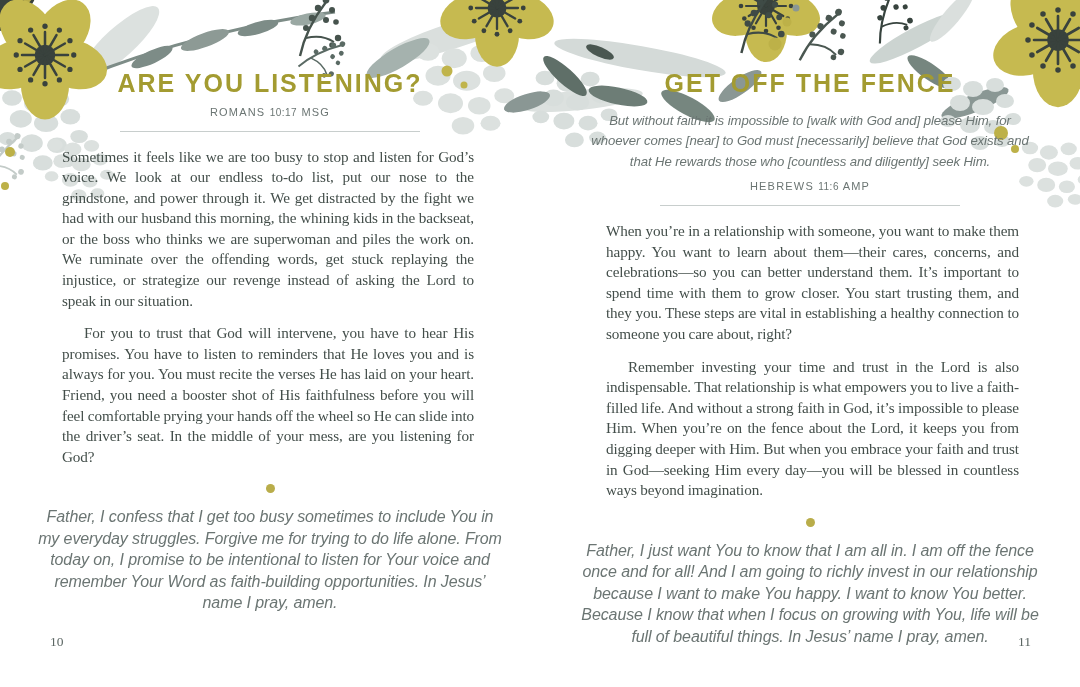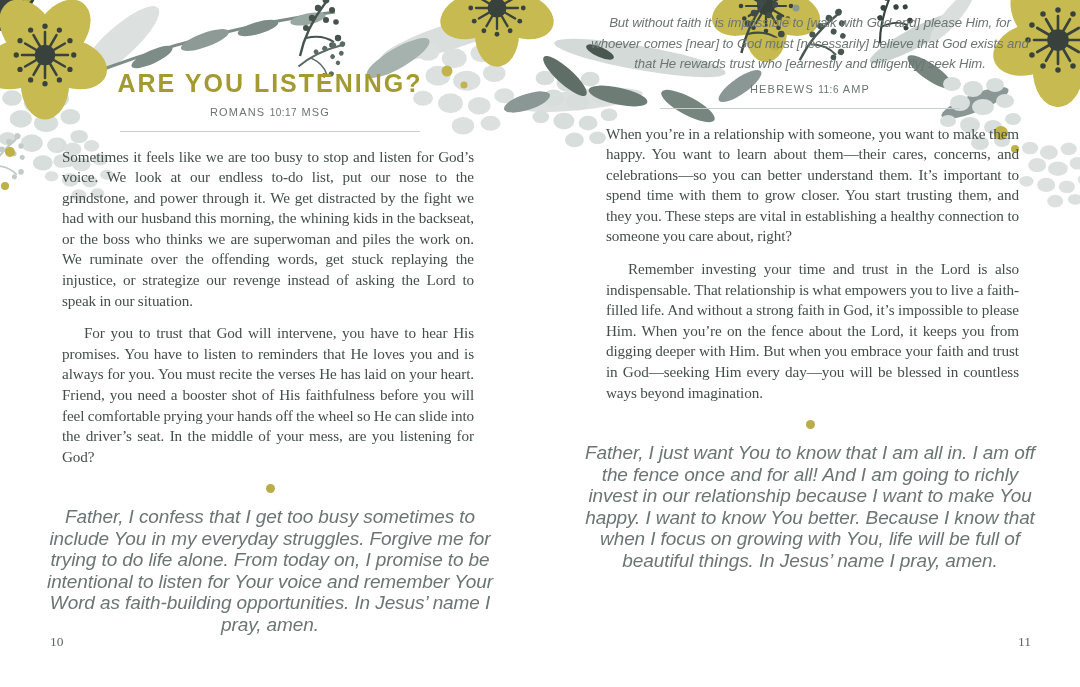--- a/index.html
+++ b/index.html
@@ -31,21 +31,21 @@
          font-size:15.2px;line-height:20.6px;letter-spacing:-0.1px;
          word-spacing:-0.3px;color:var(--body-gray,#434e4a);}
   .left .body-text{margin-left:50px;margin-right:54px;}
   .right .body-text{margin-left:54px;margin-right:49px;}
   .body-text p{margin:12px;}
   .body-text p.indent{text-indent:22px;}
   .dot{width:9px;height:9px;border-radius:50%;margin:17px auto 0;
          background:var(--gold-dot,#b9ad4a);}
   .prayer{margin:13px 36px 0;text-align:center;
          font-family:"Liberation Sans",sans-serif;font-style:italic;
-         font-size:19px;line-height:21.5px;letter-spacing:-0.1px;
+         font-size:16px;line-height:21.5px;letter-spacing:-0.1px;
          color:var(--scripture-gray,#6b7573);}
   .page-number{position:absolute;top:634px;font-size:13.5px;
          color:var(--page-number-gray,#5c6764);
          font-family:"Liberation Serif",serif;}
   .pn-left{left:50px;text-align:center;}
   .pn-right{right:49px;}
 </style>
 </head>
 <body>
 
@@ -192,21 +192,22 @@
     <div class="body-text">
       <p>Sometimes it feels like we are too busy to stop and listen for God’s voice. We look at our endless to-do list, put our nose to the grindstone, and power through it. We get distracted by the fight we had with our husband this morning, the whining kids in the backseat, or the boss who thinks we are superwoman and piles the work on. We ruminate over the offending words, get stuck replaying the injustice, or strategize our revenge instead of asking the Lord to speak in our situation.</p>
       <p class="indent">For you to trust that God will intervene, you have to hear His promises. You have to listen to reminders that He loves you and is always for you. You must recite the verses He has laid on your heart. Friend, you need a booster shot of His faithfulness before you will feel comfortable prying your hands off the wheel so He can slide into the driver’s seat. In the middle of your mess, are you listening for God?</p>
     </div>
     <div class="dot"></div>
     <p class="prayer">Father, I confess that I get too busy sometimes to include You in my everyday struggles. Forgive me for trying to do life alone. From today on, I promise to be intentional to listen for Your voice and remember Your Word as faith-building opportunities. In Jesus’ name I pray, amen.</p>
     <div class="page-number pn-left">10</div>
   </section>
 
   <section class="page right">
-    <p class="scripture">But without faith it is impossible to [walk with God and] please Him, for whoever comes [near] to God must [necessarily] believe that God exists and that He rewards trust who [earnestly and diligently] seek Him.</p>
+    <h1 class="title">GET OFF THE FENCE</h1>
+    <p class="scripture">But without faith it is impossible to [walk with God and] please Him, for whoever comes [near] to God must [necessarily] believe that God exists and that He rewards those who [countless and diligently] seek Him.</p>
     <p class="reference">
       <span class="ref-book">Hebrews</span>
       <span class="ref-verse">11:6</span>
       <span class="ref-trans">amp</span>
     </p>
     <hr class="divider">
     <div class="body-text">
       <p>When you’re in a relationship with someone, you want to make them happy. You want to learn about them—their cares, concerns, and celebrations—so you can better understand them. It’s important to spend time with them to grow closer. You start trusting them, and they you. These steps are vital in establishing a healthy connection to someone you care about, right?</p>
       <p class="indent">Remember investing your time and trust in the Lord is also indispensable. That relationship is what empowers you to live a faith-filled life. And without a strong faith in God, it’s impossible to please Him. When you’re on the fence about the Lord, it keeps you from digging deeper with Him. But when you embrace your faith and trust in God—seeking Him every day—you will be blessed in countless ways beyond imagination.</p>
     </div>

